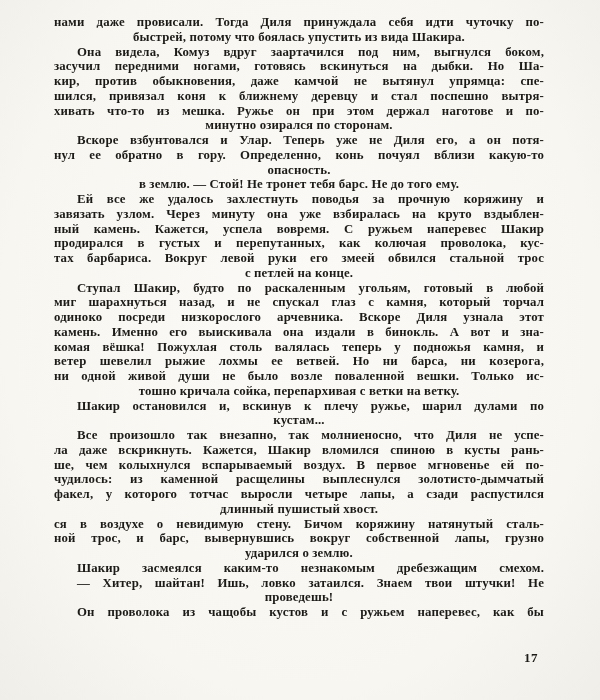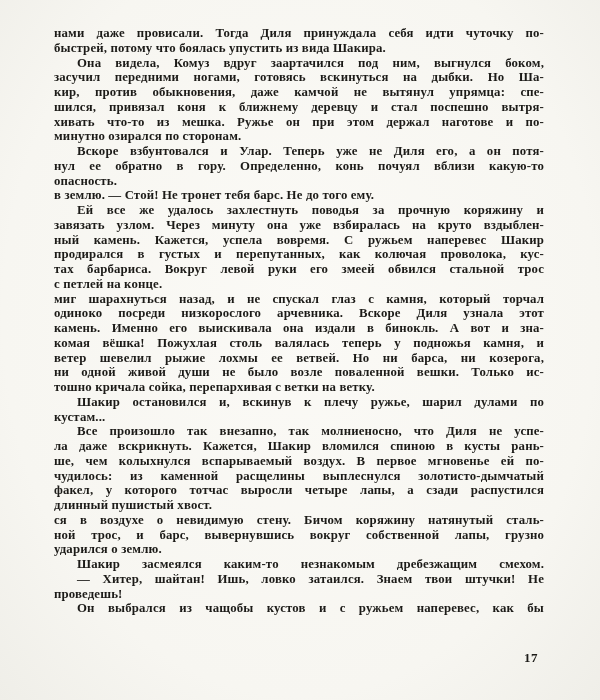--- a/index.html
+++ b/index.html
@@ -16,39 +16,39 @@
     font-family: "Liberation Serif", serif;
   }
   .page {
     position: relative;
     width: 600px; height: 700px;
     background: radial-gradient(ellipse at 50% 45%, #fbfaf6 0%, var(--paper) 70%, #efeee8 100%);
   }
   .text-block {
     position: absolute;
     left: 54px;
-    top: 26px;
+    top: 15px;
     width: 490px;
   }
   .line {
     font-size: 12.8px;
     line-height: 14.75px;
     height: 14.75px;
     font-weight: 700;
     color: var(--ink);
     letter-spacing: 0.15px;
     white-space: normal;
     overflow: visible;
   }
   .line.justify {
     text-align: justify;
     text-align-last: justify;
   }
   .line.plain {
-    text-align: left;
+    text-align: center;
   }
   .line.indent {
     text-indent: 23px;
   }
   .page-number {
     position: absolute;
     top: 650px;
     right: 62px;
     font-size: 13px;
     font-weight: 700;
@@ -72,20 +72,21 @@
       <div class="line justify indent">Вскоре взбунтовался и Улар. Теперь уже не Диля его, а он потя-</div>
       <div class="line justify">нул ее обратно в гору. Определенно, конь почуял вблизи какую-то</div>
       <div class="line plain">опасность.</div>
       <div class="line plain">в землю. — Стой! Не тронет тебя барс. Не до того ему.</div>
       <div class="line justify indent">Ей все же удалось захлестнуть поводья за прочную коряжину и</div>
       <div class="line justify">завязать узлом. Через минуту она уже взбиралась на круто вздыблен-</div>
       <div class="line justify">ный камень. Кажется, успела вовремя. С ружьем наперевес Шакир</div>
       <div class="line justify">продирался в густых и перепутанных, как колючая проволока, кус-</div>
       <div class="line justify">тах барбариса. Вокруг левой руки его змеей обвился стальной трос</div>
       <div class="line plain">с петлей на конце.</div>
+      <div class="line justify indent">Ступал Шакир, будто по раскаленным угольям, готовый в любой</div>
       <div class="line justify">миг шарахнуться назад, и не спускал глаз с камня, который торчал</div>
       <div class="line justify">одиноко посреди низкорослого арчевника. Вскоре Диля узнала этот</div>
       <div class="line justify">камень. Именно его выискивала она издали в бинокль. А вот и зна-</div>
       <div class="line justify">комая вёшка! Пожухлая столь валялась теперь у подножья камня, и</div>
       <div class="line justify">ветер шевелил рыжие лохмы ее ветвей. Но ни барса, ни козерога,</div>
       <div class="line justify">ни одной живой души не было возле поваленной вешки. Только ис-</div>
       <div class="line plain">тошно кричала сойка, перепархивая с ветки на ветку.</div>
       <div class="line justify indent">Шакир остановился и, вскинув к плечу ружье, шарил дулами по</div>
       <div class="line plain">кустам...</div>
       <div class="line justify indent">Все произошло так внезапно, так молниеносно, что Диля не успе-</div>
@@ -93,16 +94,16 @@
       <div class="line justify">ше, чем колыхнулся вспарываемый воздух. В первое мгновенье ей по-</div>
       <div class="line justify">чудилось: из каменной расщелины выплеснулся золотисто-дымчатый</div>
       <div class="line justify">факел, у которого тотчас выросли четыре лапы, а сзади распустился</div>
       <div class="line plain">длинный пушистый хвост.</div>
       <div class="line justify">ся в воздухе о невидимую стену. Бичом коряжину натянутый сталь-</div>
       <div class="line justify">ной трос, и барс, вывернувшись вокруг собственной лапы, грузно</div>
       <div class="line plain">ударился о землю.</div>
       <div class="line justify indent">Шакир засмеялся каким-то незнакомым дребезжащим смехом.</div>
       <div class="line justify indent">— Хитер, шайтан! Ишь, ловко затаился. Знаем твои штучки! Не</div>
       <div class="line plain">проведешь!</div>
-      <div class="line justify indent">Он выбрался из чащобы кустов и с ружьем наперевес, как бы</div>
+      <div class="line justify indent">Он проволока из чащобы кустов и с ружьем наперевес, как бы</div>
     </div>
   <div class="page-number">17</div>
 </div>
 
 </body></html>

